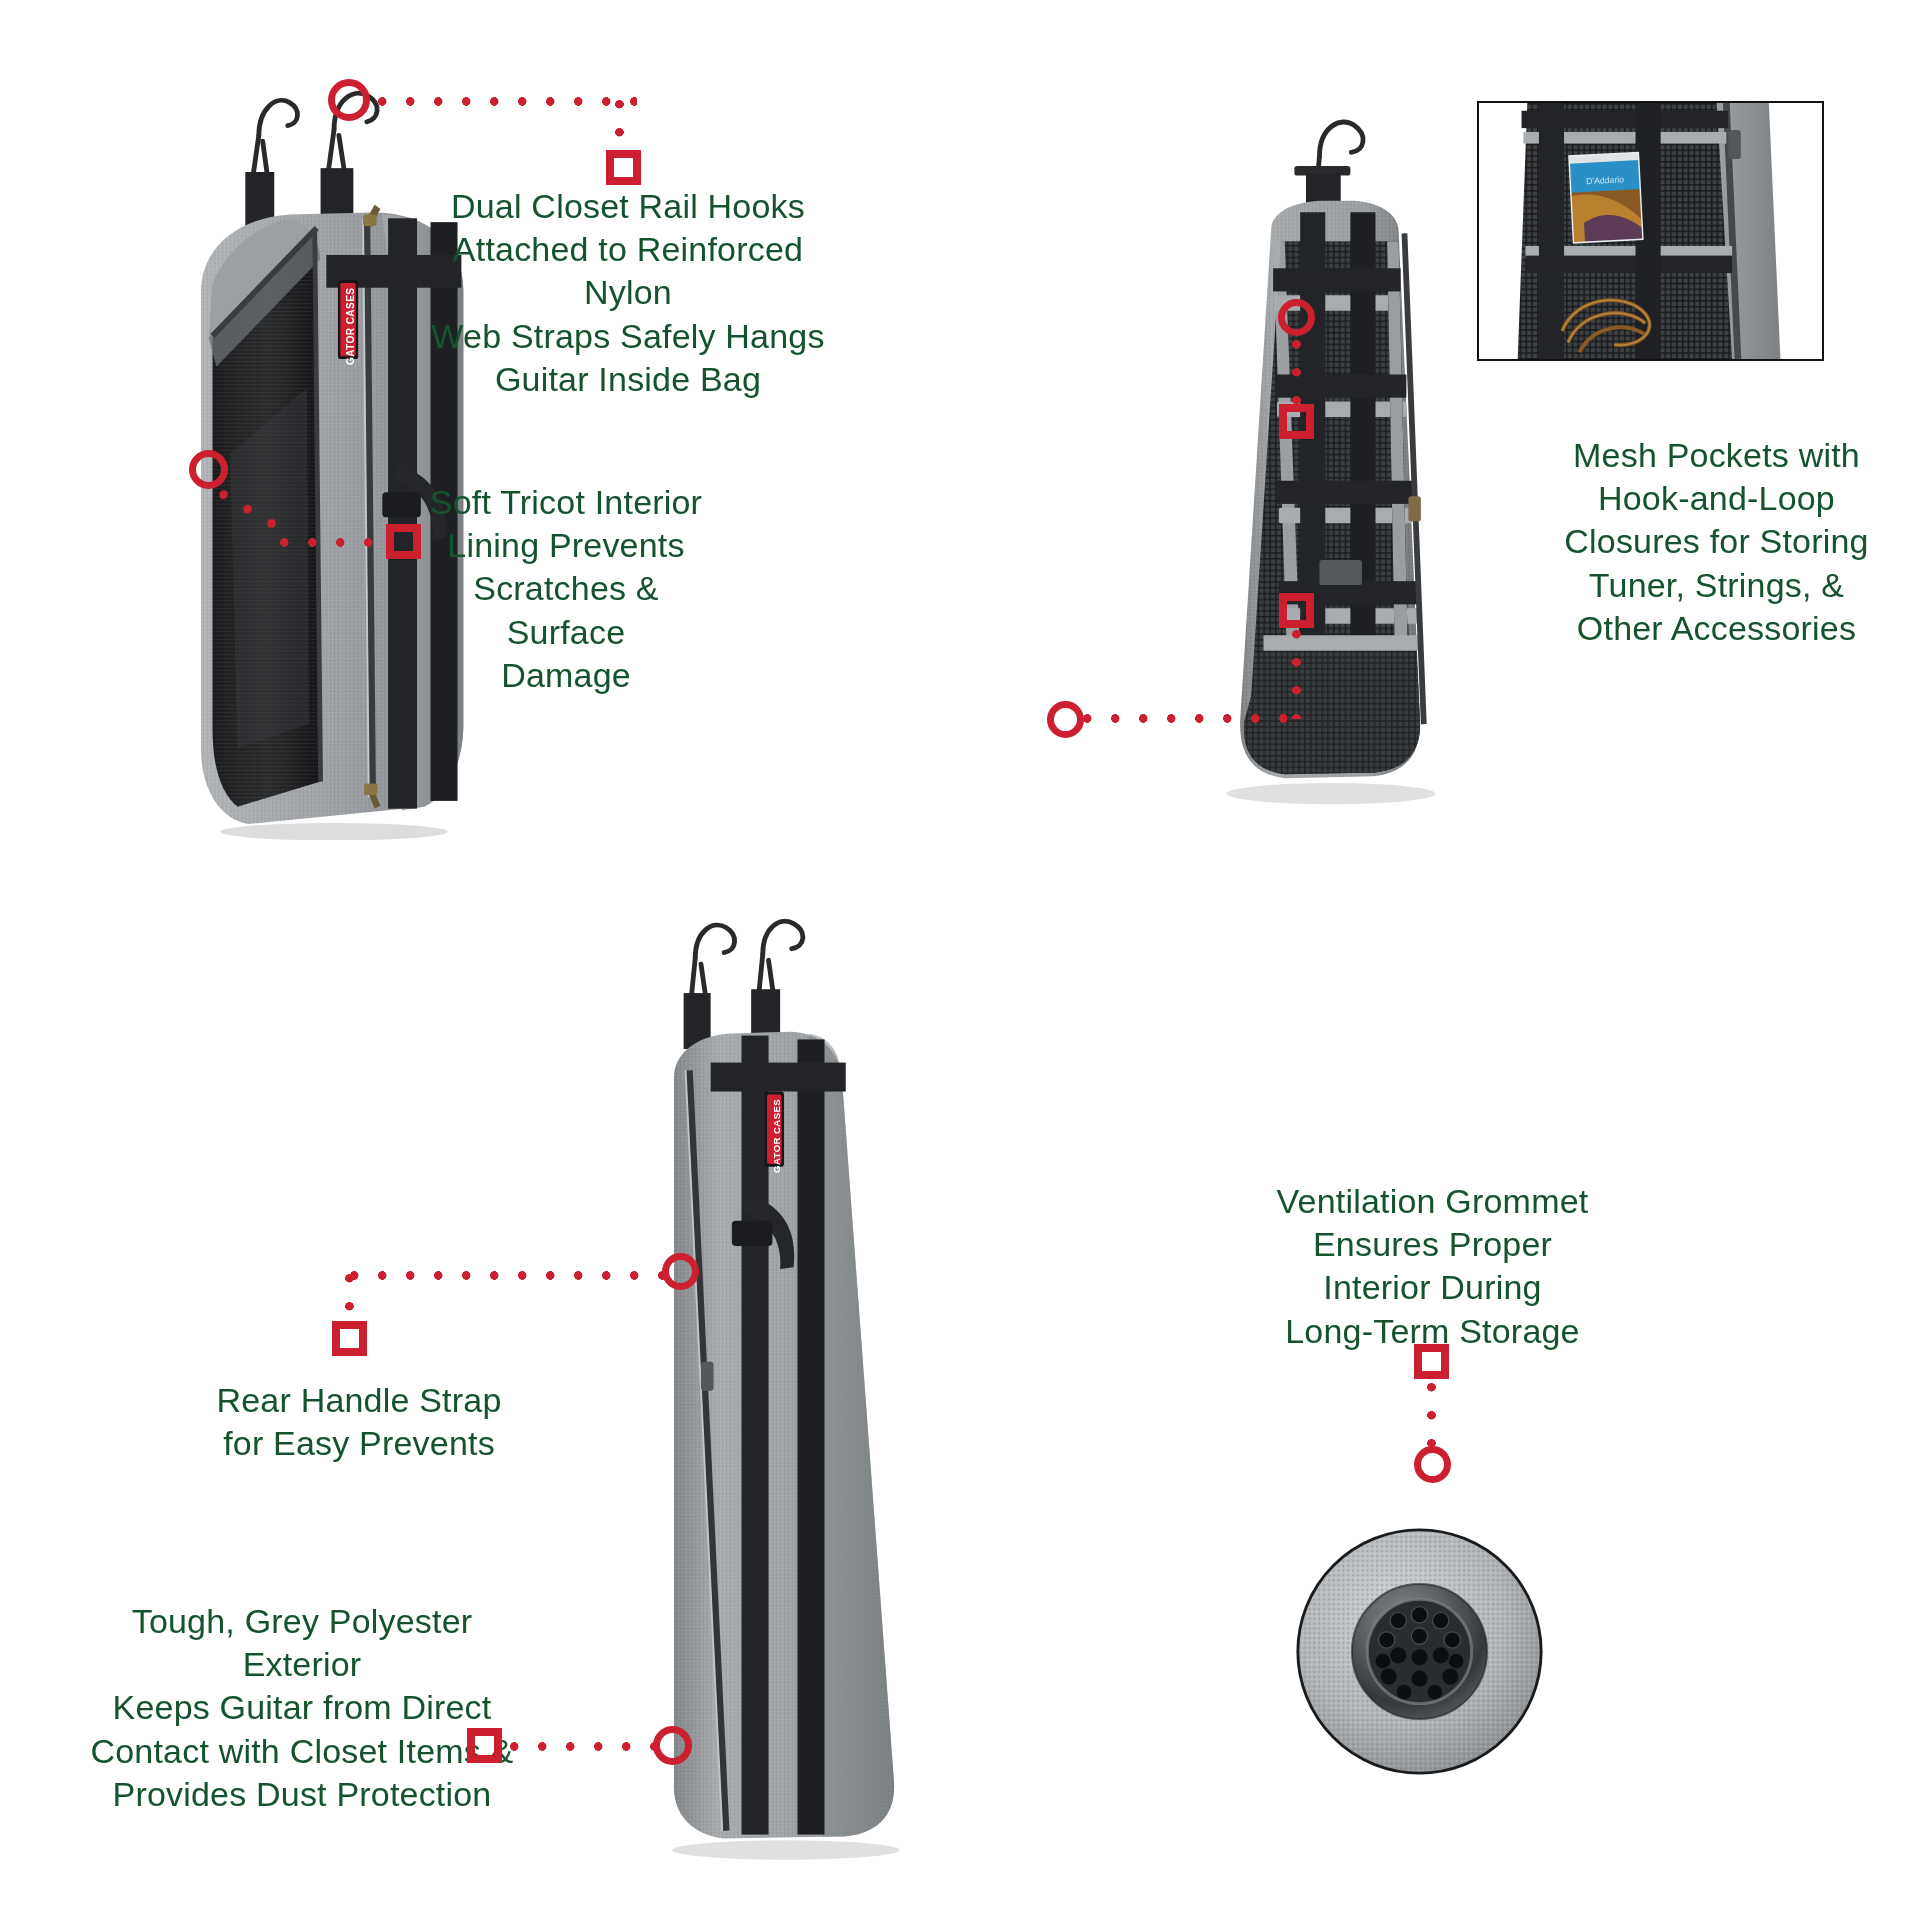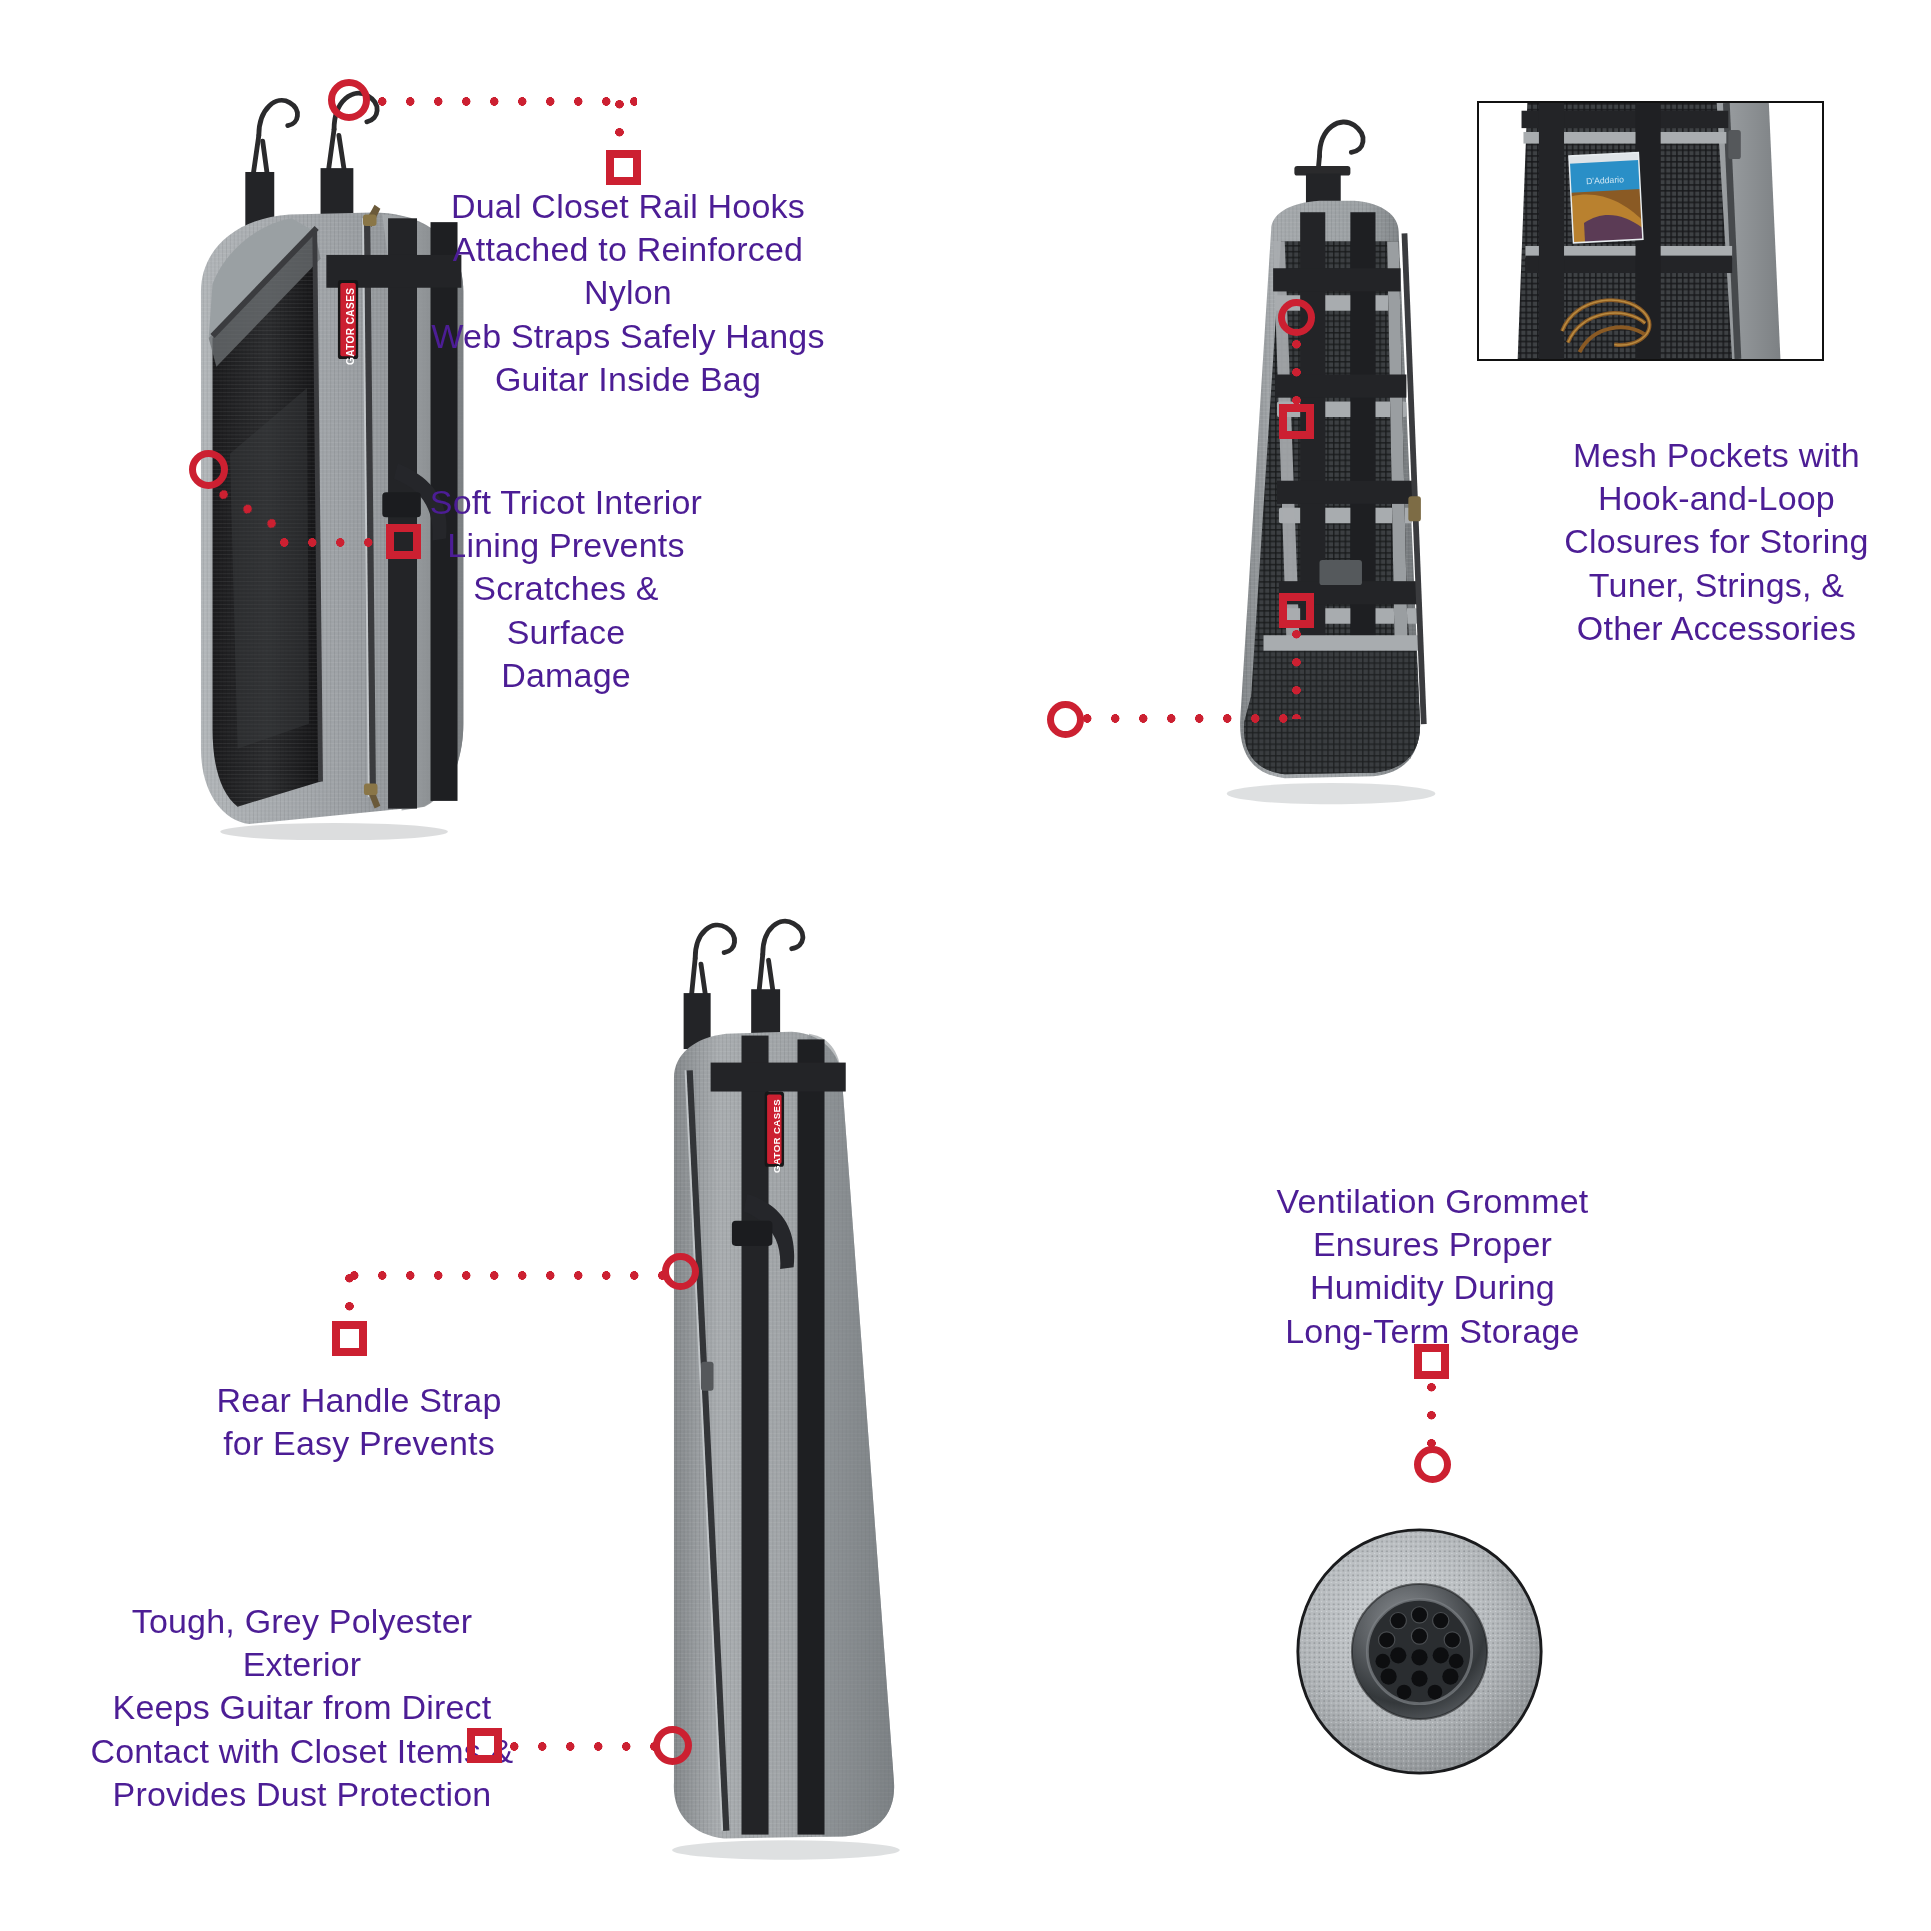--- a/index.html
+++ b/index.html
@@ -9,21 +9,21 @@
     font-family:"Liberation Sans","DejaVu Sans",sans-serif;
     overflow:hidden;
     position:relative;
   }
   .stage{position:absolute;left:0;top:0;width:1931px;height:1931px;}
 
   
   .callout{
     position:absolute;
     text-align:center;
-    color:#4c1d95;
+    color:#14532d;
     font-size:34px;
     line-height:1.27;
     letter-spacing:0.2px;
     font-weight:400;
     white-space:pre-line;
   }
 
   
   .ring{
     position:absolute;
@@ -419,21 +419,21 @@
 Closures for Storing
 Tuner, Strings, &amp;
 Other Accessories</div>
   <div class="sq" style="left:1279px;top:593px;width:35px;height:35px;"></div>
   <div class="dotline-v" style="left:1292px;top:630px;height:89px;"></div>
   <div class="dotline-h" style="left:1083px;top:714px;width:214px;"></div>
   <div class="ring" style="left:1047px;top:701px;width:37px;height:37px;"></div>
 
   <div class="callout" style="left:1273px;top:1180px;width:319px;">Ventilation Grommet
 Ensures Proper
-Humidity During
+Interior During
 Long-Term Storage</div>
   <div class="sq" style="left:1414px;top:1344px;width:35px;height:35px;"></div>
   <div class="dotline-v" style="left:1427px;top:1383px;height:66px;"></div>
   <div class="ring" style="left:1414px;top:1446px;width:37px;height:37px;"></div>
 
   <div class="sq" style="left:332px;top:1321px;width:35px;height:35px;"></div>
   <div class="dotline-v" style="left:345px;top:1274px;height:46px;"></div>
   <div class="dotline-h" style="left:350px;top:1271px;width:319px;"></div>
   <div class="ring" style="left:662px;top:1253px;width:37px;height:37px;"></div>
   <div class="callout" style="left:214px;top:1379px;width:290px;">Rear Handle Strap

